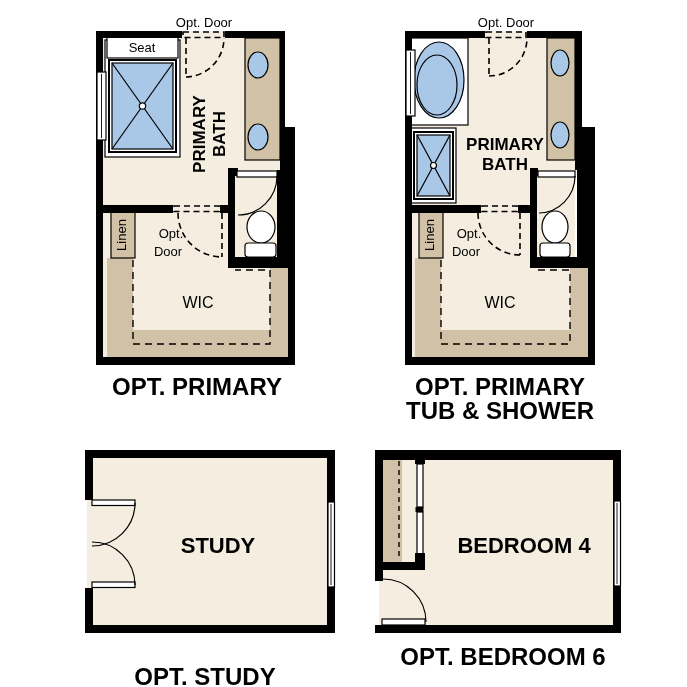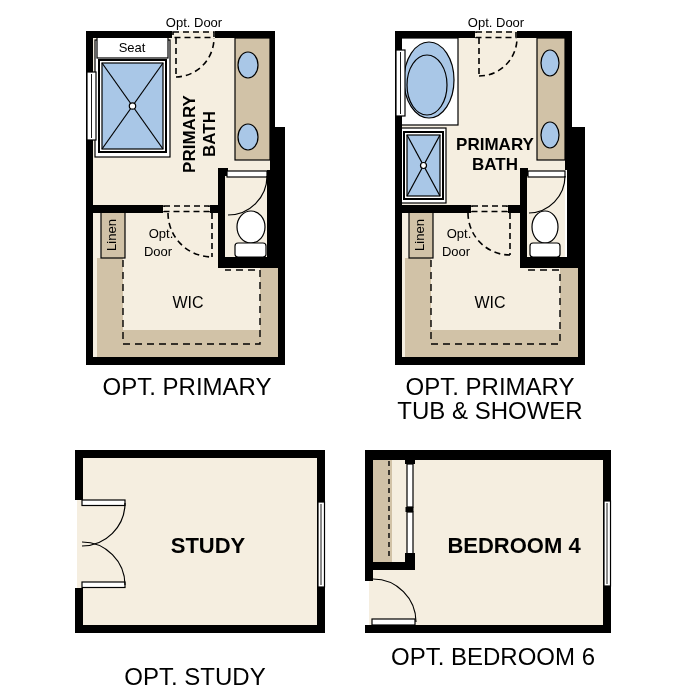--- a/index.html
+++ b/index.html
@@ -1,36 +1,36 @@
 <!DOCTYPE html>
 <html style="--background: #ffffff; --floor: #f5eee0; --cabinet-tan: #d1c2a7; --fixture-blue: #a9c7e7; --wall: #000000; --text: #000000;"><head>
 <meta charset="utf-8">
 <style>
   html,body{margin:0;padding:0;background:#fff;}
   .stage{position:relative;width:613px;height:687px;background:#fff;overflow:hidden;
-         font-family:"Liberation Sans",sans-serif;}
+         font-family:"Liberation Sans",sans-serif;margin-left:10px;}
   svg{position:absolute;}
   svg text{font-family:"Liberation Sans",sans-serif;fill:#000;}
   .floor{fill:var(--floor);}
   .tan{fill:var(--cabinet-tan);stroke:#000;stroke-width:1.2;}
   .tanp{fill:var(--cabinet-tan);}
   .blue{fill:var(--fixture-blue);stroke:#000;stroke-width:1.2;}
   .wall{fill:var(--wall);}
   .wht{fill:#fff;stroke:#000;stroke-width:1.2;}
   .ln{fill:none;stroke:#000;stroke-width:1.2;}
   .lnt{fill:none;stroke:#000;stroke-width:0.9;}
   .ln2{fill:none;stroke:#000;stroke-width:2;}
   .dash{fill:none;stroke:#000;stroke-width:1.6;stroke-dasharray:6 4;}
   .dash2{fill:none;stroke:#000;stroke-width:1.4;stroke-dasharray:7 5;}
   .dashrod{fill:none;stroke:#000;stroke-width:1.4;stroke-dasharray:5 4;}
   .t13{font-size:13px;}
   .t16{font-size:16px;}
   .tb17{font-size:17px;font-weight:bold;}
   .tb22{font-size:22px;font-weight:bold;}
-  .cap{position:absolute;font-weight:normal;font-size:24px;line-height:24px;
+  .cap{position:absolute;font-weight:bold;font-size:24px;line-height:24px;
        text-align:center;color:#000;letter-spacing:0;}
 </style>
 </head>
 <body>
 
 <div class="stage">
 
   <svg style="left:84px;top:13px" width="204" height="353" viewBox="0 0 204 353">
 
     <rect class="floor" x="9" y="25" width="177" height="319"></rect>

